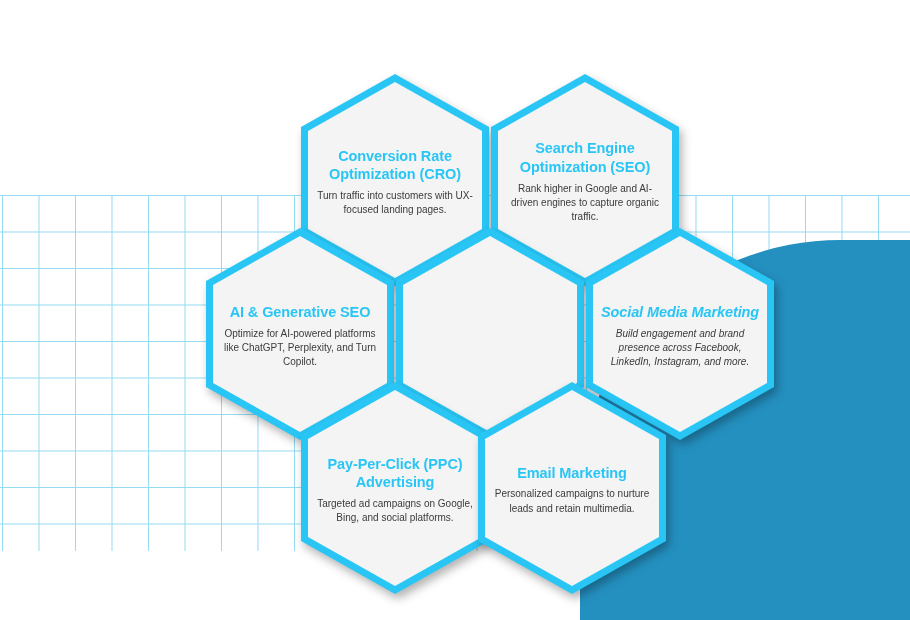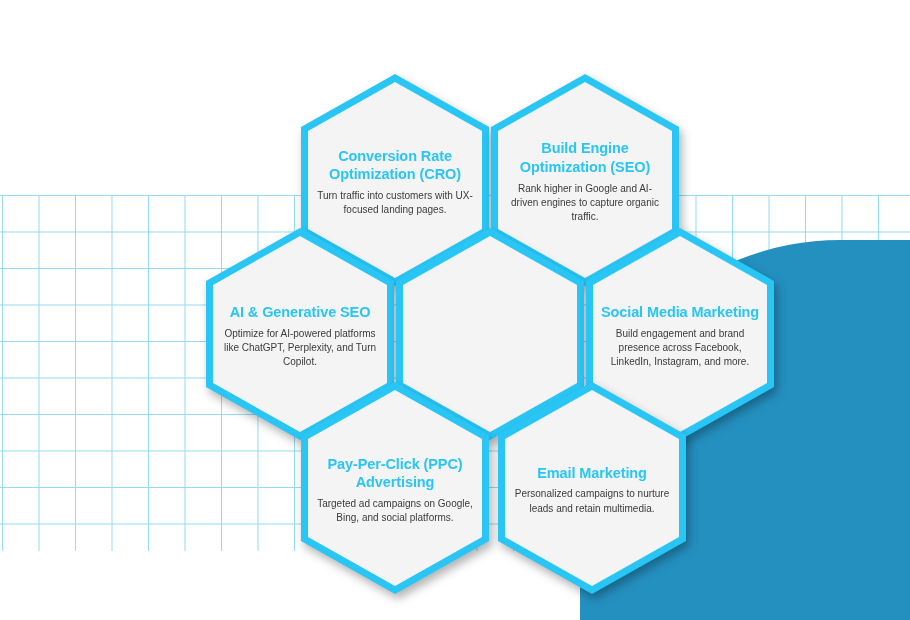--- a/index.html
+++ b/index.html
@@ -115,58 +115,58 @@
       <div class="hex-content">
         <p class="hex-title">Conversion Rate Optimization (CRO)</p>
         <p class="hex-desc">Turn traffic into customers with UX-focused landing pages.</p>
       </div>
     </div>
 
     <div class="hex" style="left:491px; top:74px;">
       <div class="hex-border"></div>
       <div class="hex-fill"></div>
       <div class="hex-content">
-        <p class="hex-title">Build Engine Optimization (SEO)</p>
+        <p class="hex-title">Search Engine Optimization (SEO)</p>
         <p class="hex-desc">Rank higher in Google and AI-driven engines to capture organic traffic.</p>
       </div>
     </div>
 
     <div class="hex" style="left:206px; top:228px;">
       <div class="hex-border"></div>
       <div class="hex-fill"></div>
       <div class="hex-content">
         <p class="hex-title">AI &amp; Generative SEO</p>
         <p class="hex-desc">Optimize for AI-powered platforms like ChatGPT, Perplexity, and Turn Copilot.</p>
       </div>
     </div>
 
     <div class="hex compact" style="left:396px; top:228px;">
       <div class="hex-border"></div>
       <div class="hex-fill"></div>
     </div>
 
-    <div class="hex" style="left:586px; top:228px;">
+    <div class="hex" style="left:586px; top:228px;font-style:italic;">
       <div class="hex-border"></div>
       <div class="hex-fill"></div>
       <div class="hex-content">
         <p class="hex-title">Social Media Marketing</p>
         <p class="hex-desc">Build engagement and brand presence across Facebook, LinkedIn, Instagram, and more.</p>
       </div>
     </div>
 
     <div class="hex" style="left:301px; top:382px;">
       <div class="hex-border"></div>
       <div class="hex-fill"></div>
       <div class="hex-content">
         <p class="hex-title">Pay-Per-Click (PPC) Advertising</p>
         <p class="hex-desc">Targeted ad campaigns on Google, Bing, and social platforms.</p>
       </div>
     </div>
 
-    <div class="hex compact" style="left:498px; top:382px;">
+    <div class="hex compact" style="left:478px; top:382px;">
       <div class="hex-border"></div>
       <div class="hex-fill"></div>
       <div class="hex-content">
         <p class="hex-title">Email Marketing</p>
         <p class="hex-desc">Personalized campaigns to nurture leads and retain multimedia.</p>
       </div>
     </div>
 
   </div>
 </div>

